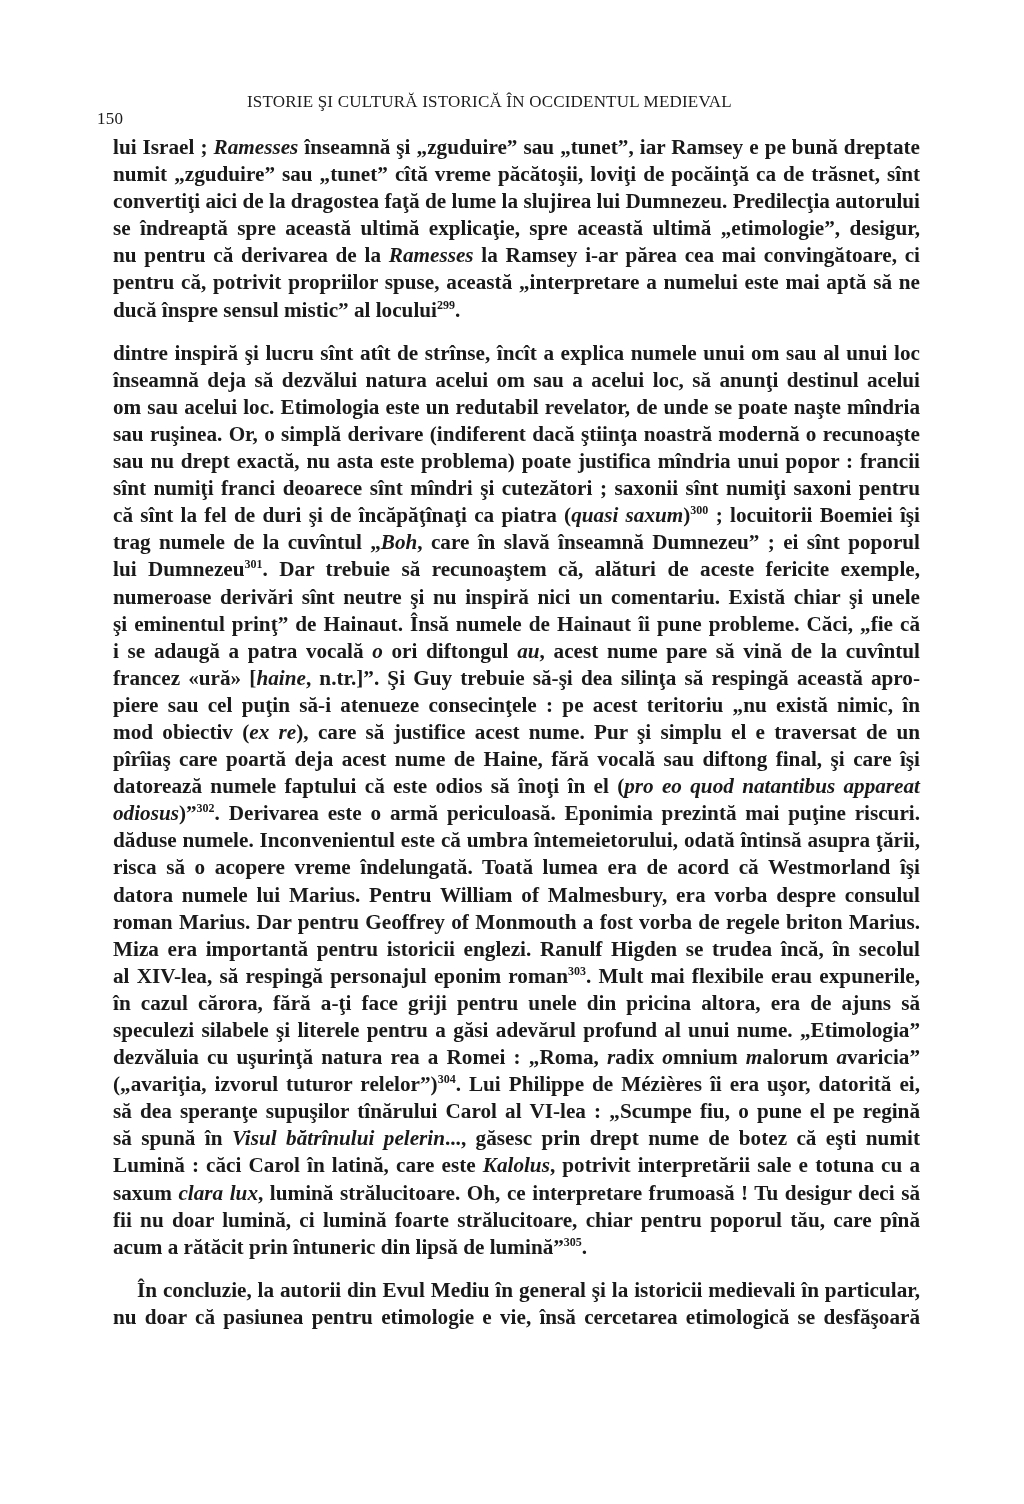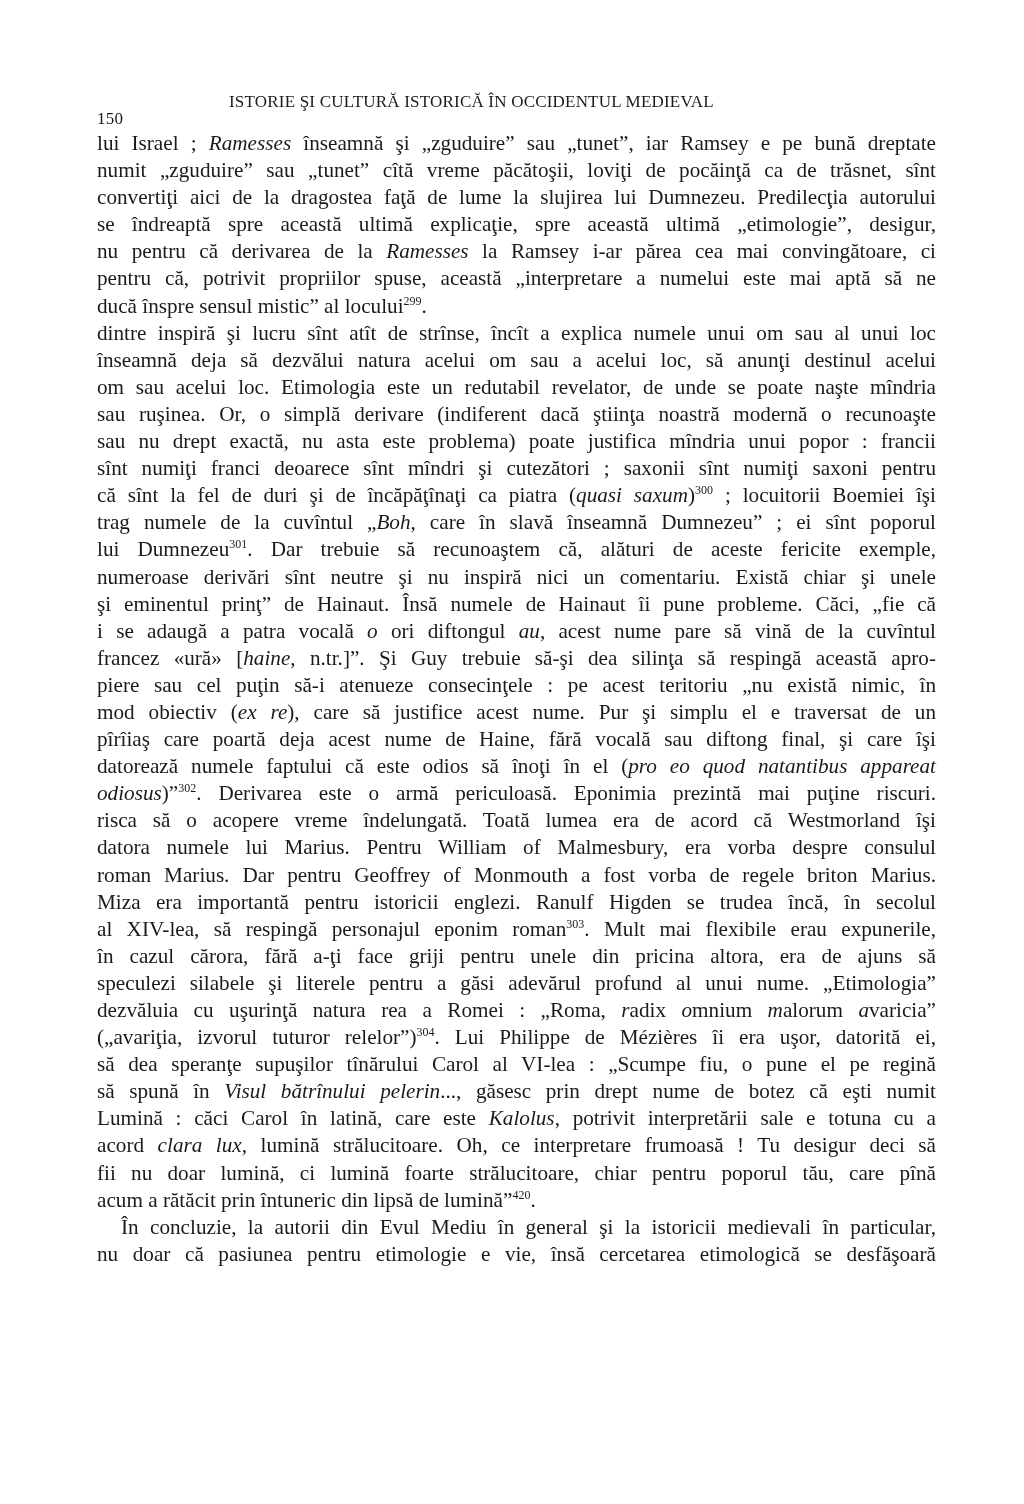--- a/index.html
+++ b/index.html
@@ -1,23 +1,23 @@
 <!DOCTYPE html>
 <html><head>
 <meta charset="utf-8">
 <style>
   html, body { margin: 0; padding: 0; background: #ffffff; }
   body { width: 1024px; height: 1504px; position: relative; overflow: hidden; }
   .page { position: absolute; left: 97px; top: 88px; width: 839px; color: #1a1a1a;
     font-family: "Liberation Serif", "DejaVu Serif", serif; }
   .running-head { position: relative; height: 30px; font-size: 17px; letter-spacing: 0.2px; }
   .page-number { position: absolute; left: 0; top: 21px; }
-  .running-title { position: absolute; left: 132px; top: 4px; }
+  .running-title { position: absolute; left: 150px; top: 4px; }
   .body-text { margin-top: 12px; font-size: 21.2px; line-height: 27.1px; text-align: justify; }
-  .body-text p { margin: 0; }
+  .body-text p { margin: 16px; font-weight: bold; }
   .line { display: block; text-align: justify; text-align-last: justify; white-space: nowrap; }
   .line.last { text-align-last: left; }
   sup { font-size: 12px; line-height: 0; vertical-align: 8px; }
   i { font-style: italic; }
 </style>
 </head>
 <body>
 
 <div class="page">
   <div class="running-head">
@@ -46,34 +46,35 @@
         <span class="line"><span>lui Dumnezeu</span><sup>301</sup><span>. Dar trebuie să recunoaştem că, alături de aceste fericite exemple,</span></span>
         <span class="line"><span>numeroase derivări sînt neutre şi nu inspiră nici un comentariu. Există chiar şi unele</span></span>
         <span class="line"><span>şi eminentul prinţ” de Hainaut. Însă numele de Hainaut îi pune probleme. Căci, „fie că</span></span>
         <span class="line"><span>i se adaugă a patra vocală </span><i>o</i><span> ori diftongul </span><i>au</i><span>, acest nume pare să vină de la cuvîntul</span></span>
         <span class="line"><span>francez «ură» [</span><i>haine</i><span>, n.tr.]”. Şi Guy trebuie să-şi dea silinţa să respingă această apro-</span></span>
         <span class="line"><span>piere sau cel puţin să-i atenueze consecinţele :  pe acest teritoriu „nu există nimic, în</span></span>
         <span class="line"><span>mod obiectiv (</span><i>ex re</i><span>), care să justifice acest nume. Pur şi simplu el e traversat de un</span></span>
         <span class="line"><span>pîrîiaş care poartă deja acest nume de Haine, fără vocală sau diftong final, şi care îşi</span></span>
         <span class="line"><span>datorează numele faptului că este odios să înoţi în el (</span><i>pro eo quod natantibus appareat</i></span>
         <span class="line"><i>odiosus</i><span>)”</span><sup>302</sup><span>. Derivarea este o armă periculoasă. Eponimia prezintă mai puţine riscuri.</span></span>
+        <span class="line"><span>dăduse numele. Inconvenientul este că umbra întemeietorului, odată întinsă asupra ţării,</span></span>
         <span class="line"><span>risca să o acopere vreme îndelungată. Toată lumea era de acord că Westmorland îşi</span></span>
         <span class="line"><span>datora numele lui Marius. Pentru William of Malmesbury, era vorba despre consulul</span></span>
         <span class="line"><span>roman Marius. Dar pentru Geoffrey of Monmouth a fost vorba de regele briton Marius.</span></span>
         <span class="line"><span>Miza era importantă pentru istoricii englezi. Ranulf Higden se trudea încă, în secolul</span></span>
         <span class="line"><span>al XIV-lea, să respingă personajul eponim roman</span><sup>303</sup><span>. Mult mai flexibile erau expunerile,</span></span>
         <span class="line"><span>în cazul cărora, fără a-ţi face griji pentru unele din pricina altora, era de ajuns să</span></span>
         <span class="line"><span>speculezi silabele şi literele pentru a găsi adevărul profund al unui nume. „Etimologia”</span></span>
         <span class="line"><span>dezvăluia cu uşurinţă natura rea a Romei :  „Roma, </span><i>r</i><span>adix </span><i>o</i><span>mnium </span><i>m</i><span>alorum </span><i>a</i><span>varicia”</span></span>
         <span class="line"><span>(„avariţia, izvorul tuturor relelor”)</span><sup>304</sup><span>. Lui Philippe de Mézières îi era uşor, datorită ei,</span></span>
         <span class="line"><span>să dea speranţe supuşilor tînărului Carol al VI-lea :  „Scumpe fiu, o pune el pe regină</span></span>
         <span class="line"><span>să spună în </span><i>Visul bătrînului pelerin</i><span>..., găsesc prin drept nume de botez că eşti numit</span></span>
         <span class="line"><span>Lumină :  căci Carol în latină, care este </span><i>Kalolus</i><span>, potrivit interpretării sale e totuna cu a</span></span>
-        <span class="line"><span>acord </span><i>clara lux</i><span>, lumină strălucitoare. Oh, ce interpretare frumoasă !  Tu desigur deci să</span></span>
+        <span class="line"><span>saxum </span><i>clara lux</i><span>, lumină strălucitoare. Oh, ce interpretare frumoasă !  Tu desigur deci să</span></span>
         <span class="line"><span>fii nu doar lumină, ci lumină foarte strălucitoare, chiar pentru poporul tău, care pînă</span></span>
-        <span class="line last"><span>acum a rătăcit prin întuneric din lipsă de lumină”</span><sup>420</sup><span>.</span></span>
+        <span class="line last"><span>acum a rătăcit prin întuneric din lipsă de lumină”</span><sup>305</sup><span>.</span></span>
       </p>
       <p>
         <span class="line" style="text-indent: 24px;"><span>În concluzie, la autorii din Evul Mediu în general şi la istoricii medievali în particular,</span></span>
         <span class="line"><span>nu doar că pasiunea pentru etimologie e vie, însă cercetarea etimologică se desfăşoară</span></span>
       </p>
     </div>
 </div>
 
 </body></html>

